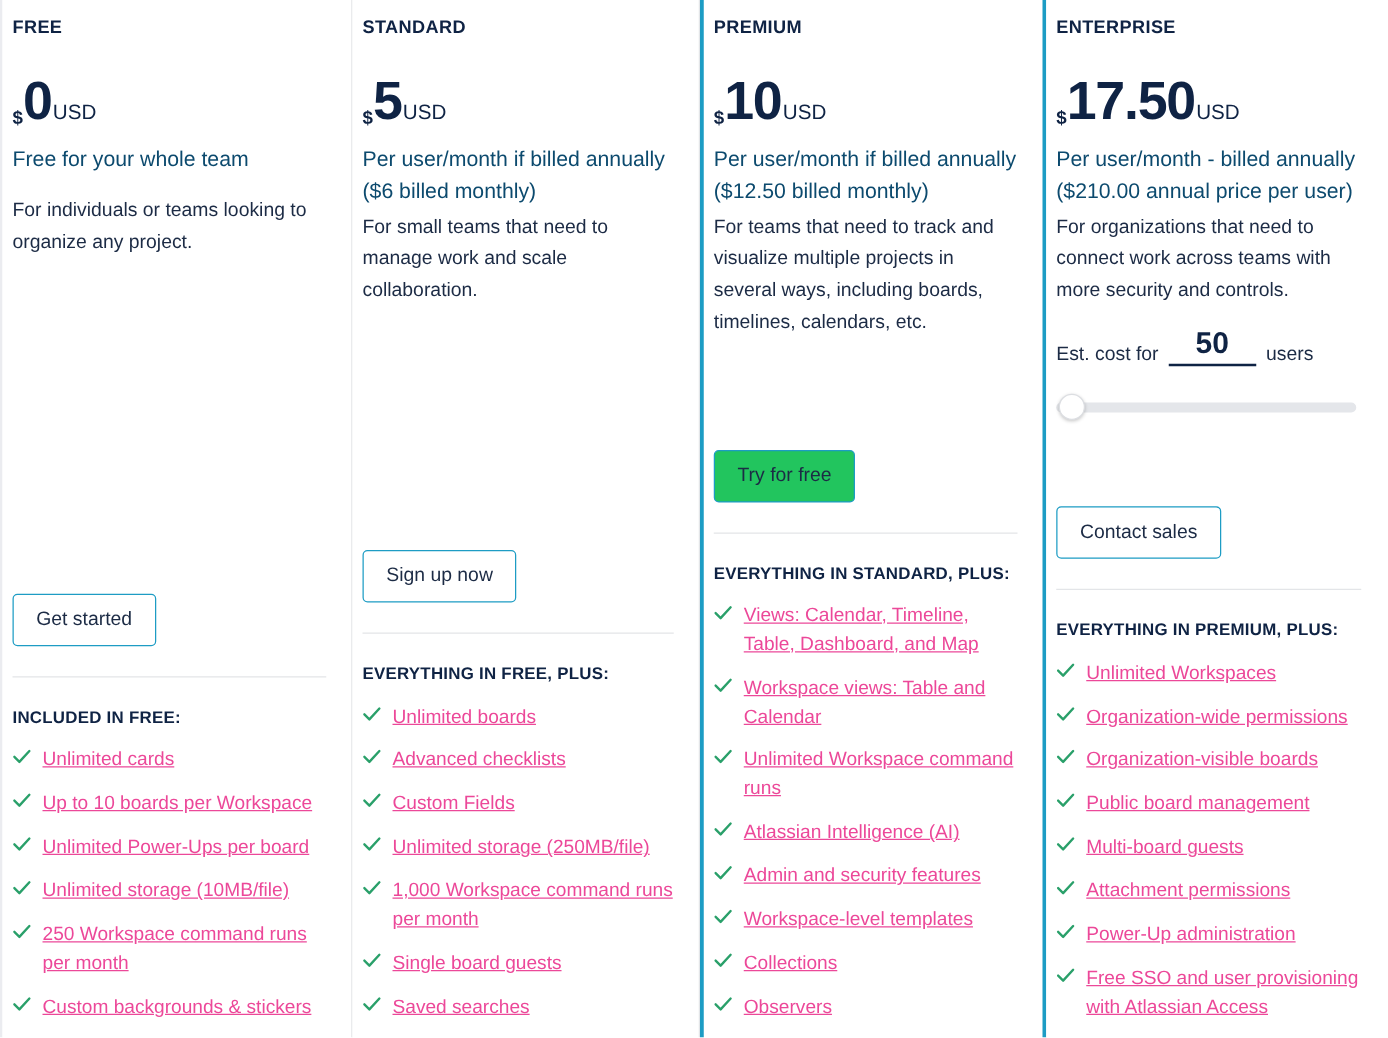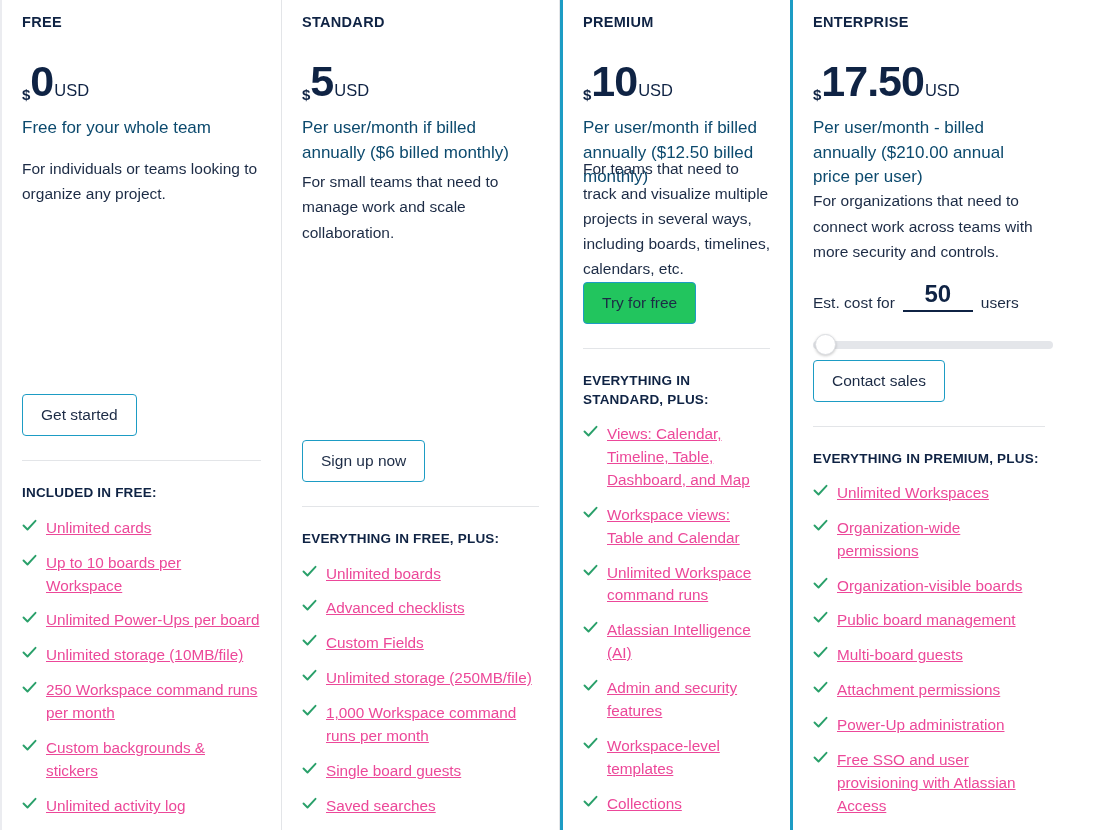--- a/index.html
+++ b/index.html
@@ -17,30 +17,30 @@
     display: flex;
     width: 1110px;
     height: 830px;
     background: #ffffff;
     border-left: 2px solid #ebecf0;
   }
 
   .plan-col {
     position: relative;
     height: 830px;
-    padding: 14px 20px 0 20px;
+    padding: 14px 20px 0 8px;
     background: #ffffff;
     display: flex;
     flex-direction: column;
     overflow: hidden;
   }
 
   .col-free      { width: 280px; border-right: 1px solid #e3e5e8; }
   .col-standard  { width: 278px; border-right: 1px solid #e3e5e8; }
-  .col-premium   { width: 233px; border-left: 3px solid #1d9cc4; border-right: 3px solid #1d9cc4; }
+  .col-premium   { width: 277px; border-left: 3px solid #1d9cc4; border-right: 3px solid #1d9cc4; }
   .col-enterprise{ width: 272px; }
 
   .plan-name {
     font-size: 14.5px;
     font-weight: bold;
     letter-spacing: 0.3px;
     color: #0f2344;
     margin-bottom: 30px;
   }
 
@@ -253,28 +253,20 @@
           </span>
         <span>250 Workspace command runs per month</span>
       </li>
       <li class="feature-item">
         <span class="check-icon">
             <svg width="15" height="13" viewBox="0 0 15 13">
               <path d="M1.5 6.5 L5.5 10.5 L13.5 1.8" fill="none" stroke="#2aa06a" stroke-width="1.9" stroke-linecap="round" stroke-linejoin="round"></path>
             </svg>
           </span>
         <span>Custom backgrounds &amp; stickers</span>
-      </li>
-      <li class="feature-item">
-        <span class="check-icon">
-            <svg width="15" height="13" viewBox="0 0 15 13">
-              <path d="M1.5 6.5 L5.5 10.5 L13.5 1.8" fill="none" stroke="#2aa06a" stroke-width="1.9" stroke-linecap="round" stroke-linejoin="round"></path>
-            </svg>
-          </span>
-        <span>Unlimited activity log</span>
       </li>
     </ul>
   </div>
 
   <div class="plan-col col-standard">
     <div class="plan-name">STANDARD</div>
     <div class="price-row">
       <span class="price-currency">$</span>
       <span class="price-amount">5</span>
       <span class="price-unit">USD</span>

